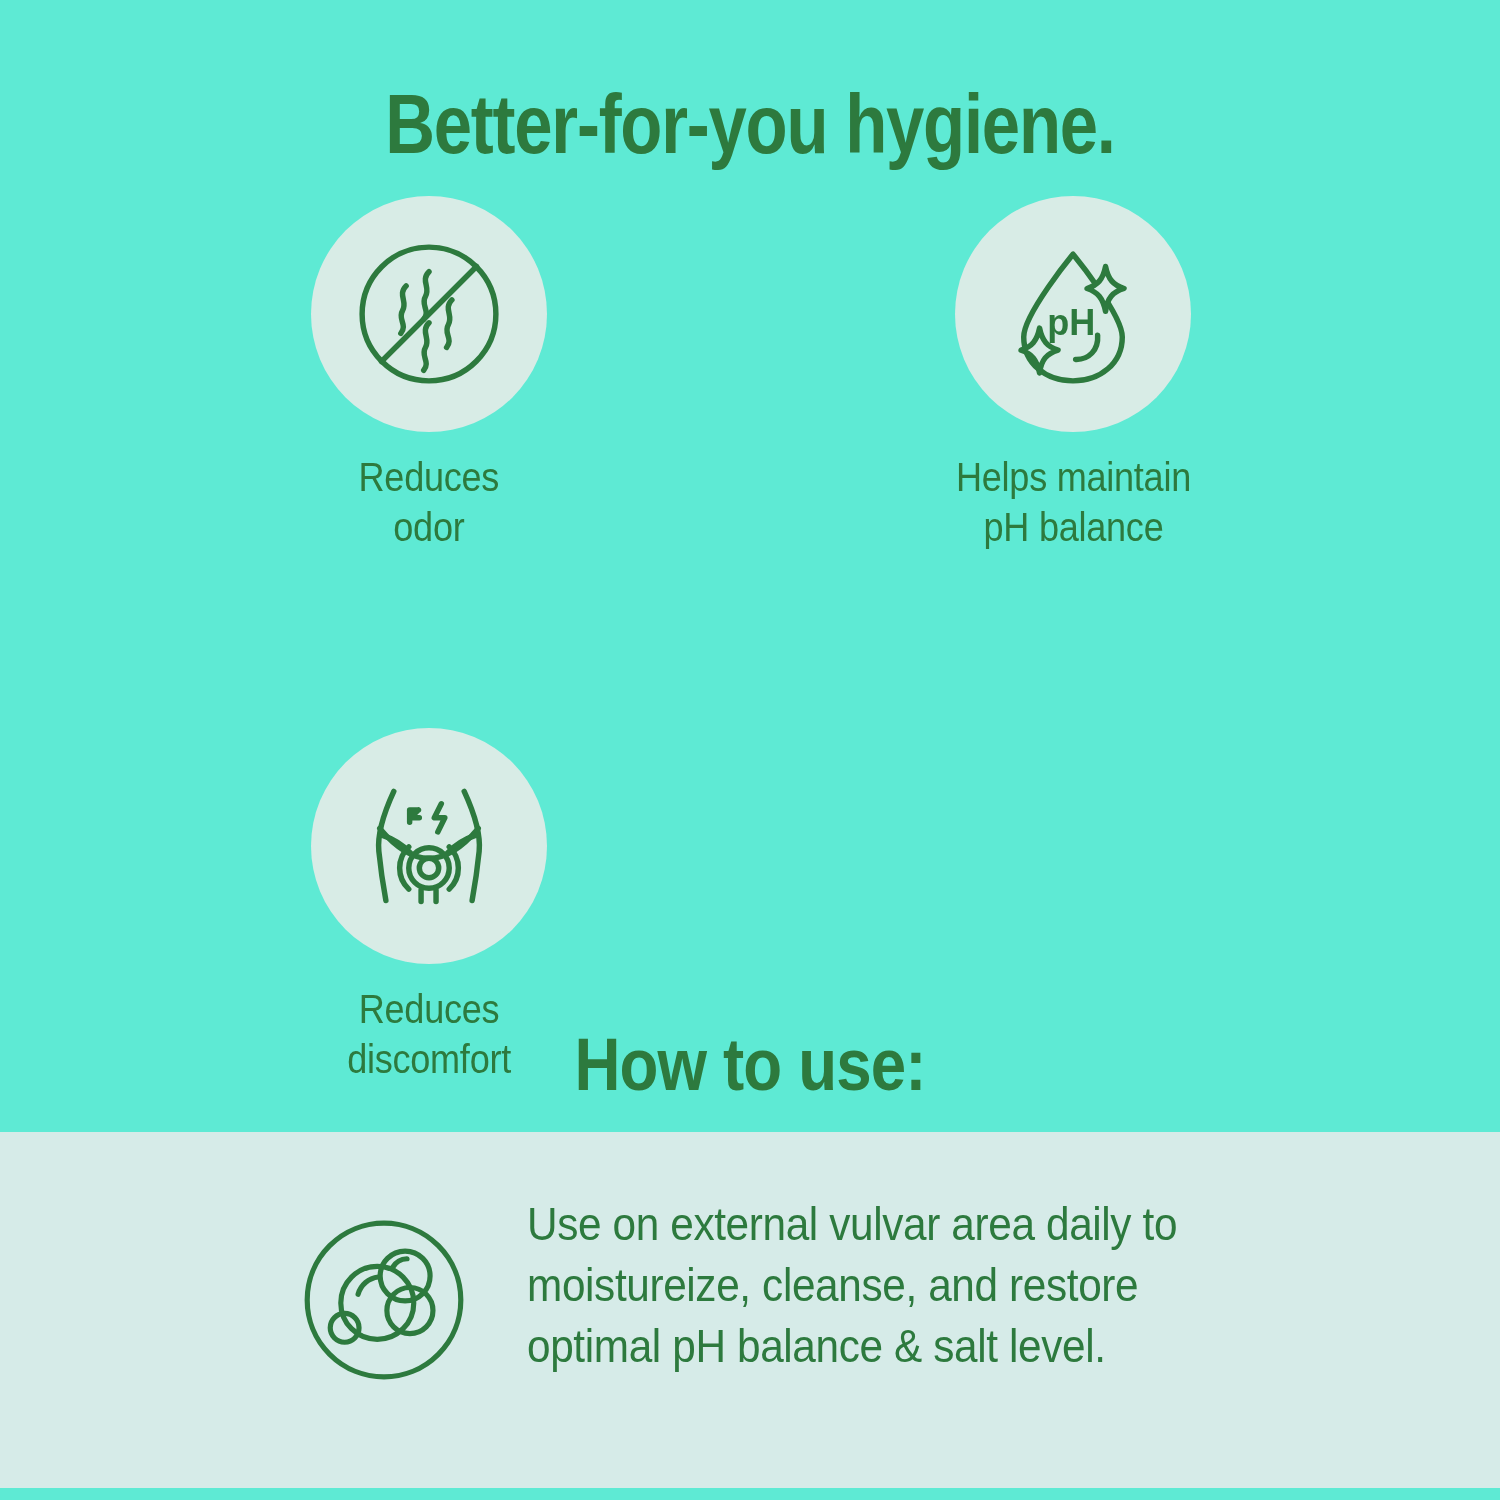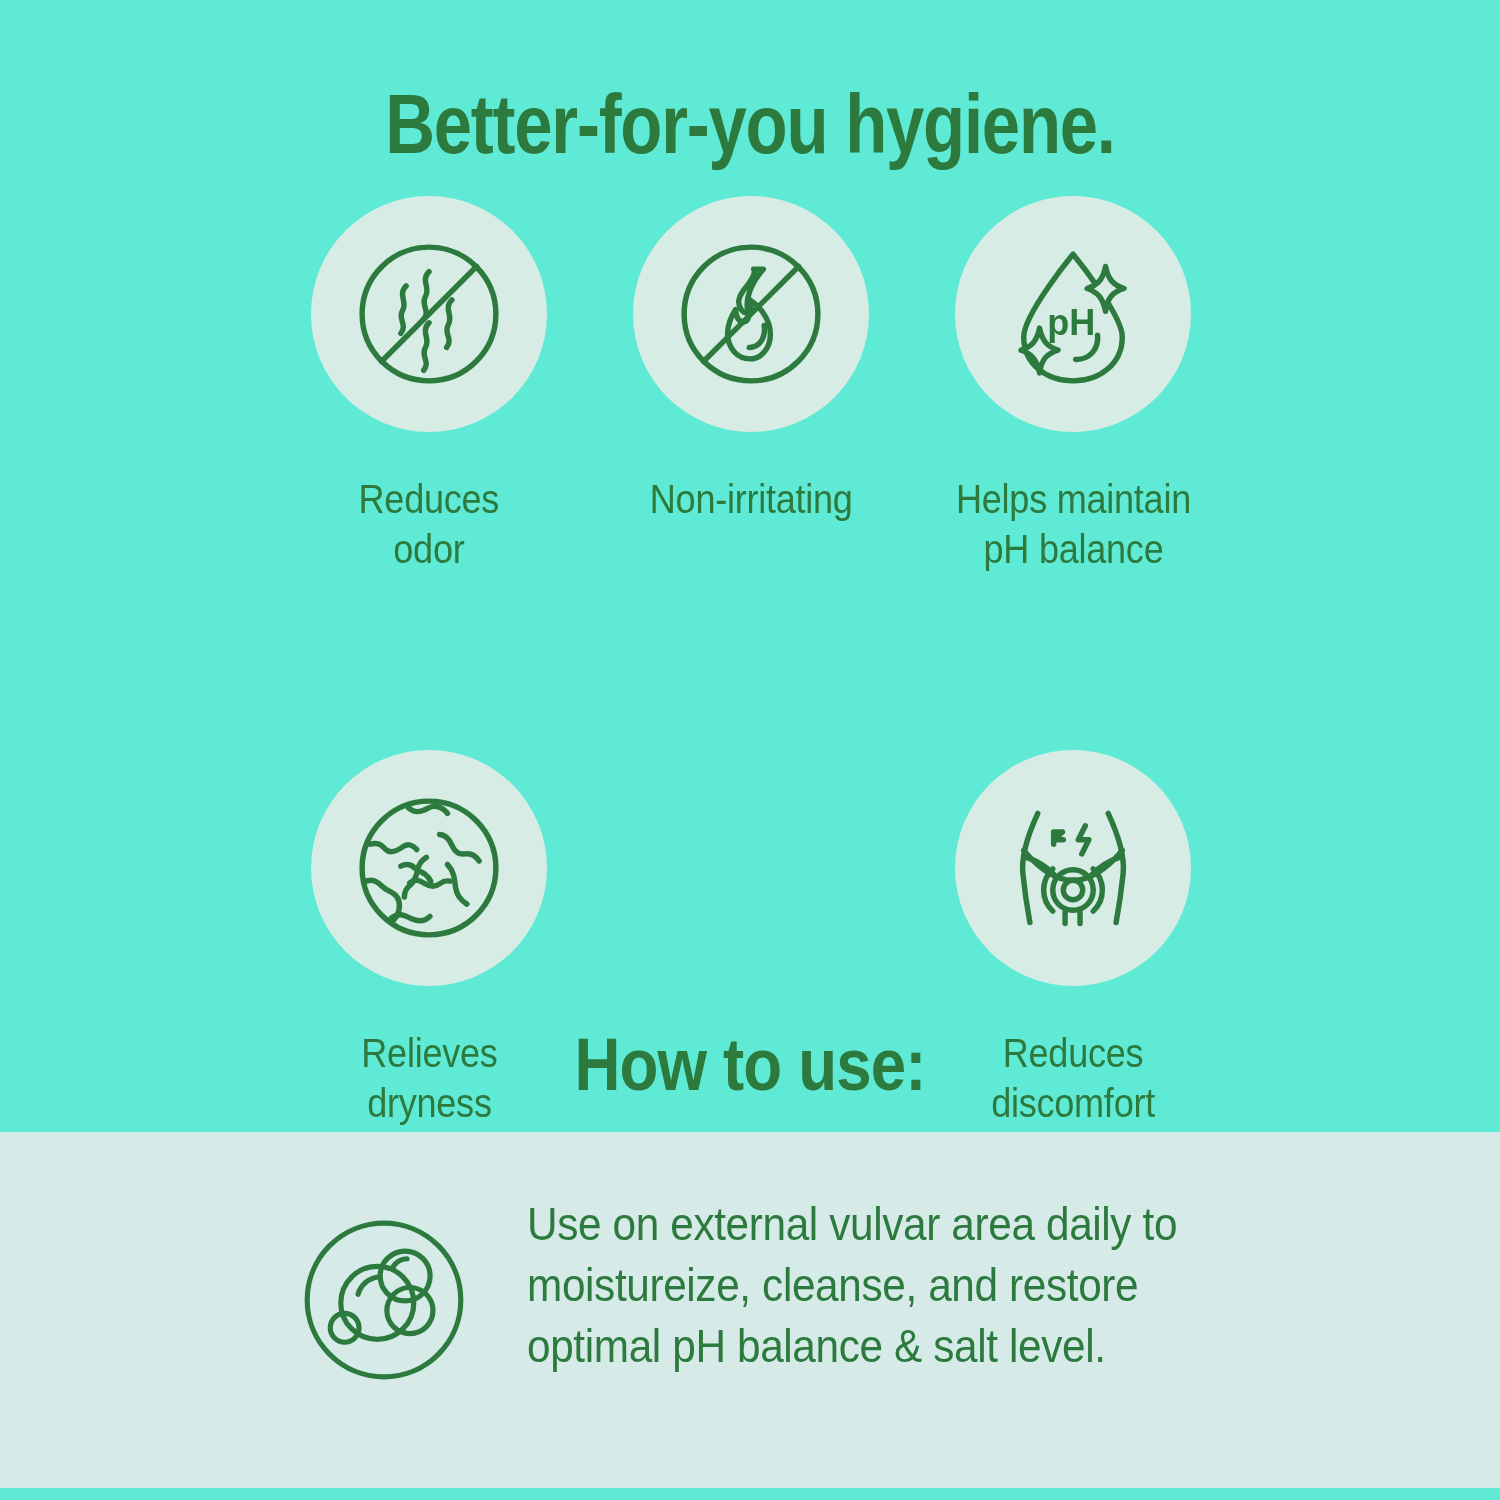--- a/index.html
+++ b/index.html
@@ -43,21 +43,20 @@
     justify-content:space-between;
     align-items:flex-start;
   }
   .grid-row.row2 { margin-top:176px; }
 
   .cell {
     width:322px;
     display:flex;
     flex-direction:column;
     align-items:center;
-    gap:22px;
   }
   .badge {
     width:236px; height:236px;
     border-radius:50%;
     background:#d8ece6;
     display:flex;
     align-items:center;
     justify-content:center;
   }
   .badge svg { display:block; }
@@ -141,38 +140,20 @@
               <path d="M37 34 c-5 5 1 9 -2 14 c-3 5 3 8 -1 13"></path>
               <path d="M63 42 c-5 5 1 9 -2 14 c-3 5 3 8 -1 13"></path>
               <path d="M50 55 c-5 5 1 9 -2 14 c-3 5 3 8 -1 13"></path>
             </svg>
           </span>
         </div>
         <div class="cell-label">Reduces
 odor</div>
       </div>
 
-      <div class="cell">
-        <div class="badge">
-          <span>
-            <svg width="176" height="176" viewBox="0 0 100 100" fill="none" stroke="#2d7a3e" stroke-width="3.1" stroke-linecap="round" stroke-linejoin="round">
-              <circle cx="50" cy="50" r="38"></circle>
-              <line x1="23" y1="77" x2="77" y2="23"></line>
-              <path d="M51.5 24.5 c1.5 2.5 -1 6 -4.5 10.5 c-4.5 5.5 -5 9 -2.5 12.5
-                       c2 2.8 5.5 2.2 5.5 -1.5 c0 -2.5 -1.2 -4.5 -1.2 -4.5
-                       c5.5 3.5 12.2 11 12.2 19.8 c0 8.5 -5.5 14.2 -11.5 14.2
-                       c-7.2 0 -12.8 -6 -12.8 -14.5 c0 -6.5 3 -11 4.5 -13.5
-                       c0.5 4.8 2.2 7 4.5 7 c2.5 0 3.5 -2.5 2.5 -6.5
-                       c-1.5 -6 1.2 -14.5 8.8 -23.5 Z"></path>
-              <path d="M57.5 56.5 c1 7.5 -3 12.5 -8.5 12.5"></path>
-            </svg>
-          </span>
-        </div>
-        <div class="cell-label">Non-irritating</div>
-      </div>
 
       <div class="cell">
         <div class="badge">
           <span>
             <svg width="176" height="176" viewBox="0 0 100 100" fill="none" stroke="#2d7a3e" stroke-width="3.1" stroke-linecap="round" stroke-linejoin="round">
               <path d="M50 16 C50 16 22 50 22 63 C22 78 34.5 88 50 88 C65.5 88 78 78 78 63 C78 50 50 16 50 16 Z"></path>
               <path d="M68.5 23 c1.5 7.5 4.5 10.5 10.5 12.5 c-6.5 2 -9.5 5.5 -10.5 13 c-1.5 -7.5 -4.5 -11 -10.5 -13 c6 -2 9 -5 10.5 -12.5 Z" fill="#d8ece6"></path>
               <path d="M31 58 c1.5 7.5 4.5 10.5 10.5 12.5 c-6.5 2 -9.5 5.5 -10.5 13 c-1.5 -7.5 -4.5 -11 -10.5 -13 c6 -2 9 -5 10.5 -12.5 Z" fill="#d8ece6"></path>
               <path d="M64 62 c0.6 8.5 -5 14 -12.5 13.8"></path>
               <text x="49" y="62" font-family="'Liberation Sans', sans-serif" font-size="20.5" font-weight="700" fill="#2d7a3e" stroke="none" text-anchor="middle">pH</text>
@@ -180,39 +161,20 @@
           </span>
         </div>
         <div class="cell-label">Helps maintain
 pH balance</div>
       </div>
 
     </div>
 
     <div class="grid-row row2">
 
-      <div class="cell">
-        <div class="badge">
-          <span>
-            <svg width="176" height="176" viewBox="0 0 100 100" fill="none" stroke="#2d7a3e" stroke-width="3.1" stroke-linecap="round" stroke-linejoin="round">
-              <circle cx="50" cy="50" r="38"></circle>
-              <path d="M38 15.5 c4 4 8 2.5 11.5 0.5 c3.5 -2 8 -1 11 3"></path>
-              <path d="M16.5 36.5 c5 -1.5 7 1 9 3 c2.5 2.5 6 1 9.5 -1.5 c3 -2.2 6 -1 8 1.5"></path>
-              <path d="M56 31 c4.5 0.5 6 4 7.5 7 c1.5 3 4 4.5 7 4 c3 -0.5 6 1 8 4"></path>
-              <path d="M34 49 c4.5 -2.5 7 0 9.5 2.5 M43.5 51.5 c0.5 -4 2.5 -6 5 -7.5 M43.5 51.5 c-1 4 -2 6.5 -4.5 8.5 c-2 1.6 -3 3.5 -3 6.5 M43.5 51.5 c3.5 1 6 3 7.5 6"></path>
-              <path d="M13 58 c5 -2.5 8 0 10.5 2.5 c2.5 2.5 5 2.5 7.5 5 c2 2 2.5 5 2 8 c-0.4 2.4 -1.5 4.4 -3 6"></path>
-              <path d="M60.5 48 c3.5 3.5 4 8 4.5 12.5 c0.5 4.5 2.5 7.5 6.5 10"></path>
-              <path d="M39 58.5 c3.5 -3 6.5 -1 9 0.5 c2.5 1.5 5.5 1.8 8 0 c2 -1.5 4 -2 6 -1.5"></path>
-              <path d="M28.5 78.5 c5 -4 8.5 -1 12 0.5 c3.5 1.5 7 1.5 10 -1.5"></path>
-            </svg>
-          </span>
-        </div>
-        <div class="cell-label">Relieves
-dryness</div>
-      </div>
 
       <div class="cell">
         <div class="badge">
           <span>
             <svg width="176" height="176" viewBox="0 0 100 100" fill="none" stroke="#2d7a3e" stroke-width="3.1" stroke-linecap="round" stroke-linejoin="round">
               <path d="M30 19 C24 32 20.5 43 21.5 53 C22.3 61 23.5 70 25.5 81"></path>
               <path d="M70 19 C76 32 79.5 43 78.5 53 C77.7 61 76.5 70 74.5 81"></path>
               <path d="M22 40 C33 53 43 57 50 57 C57 57 67 53 78 40"></path>
               <path d="M22.5 43.5 C30 46 35.5 49.5 39.5 54"></path>
               <path d="M77.5 43.5 C70 46 64.5 49.5 60.5 54"></path>

